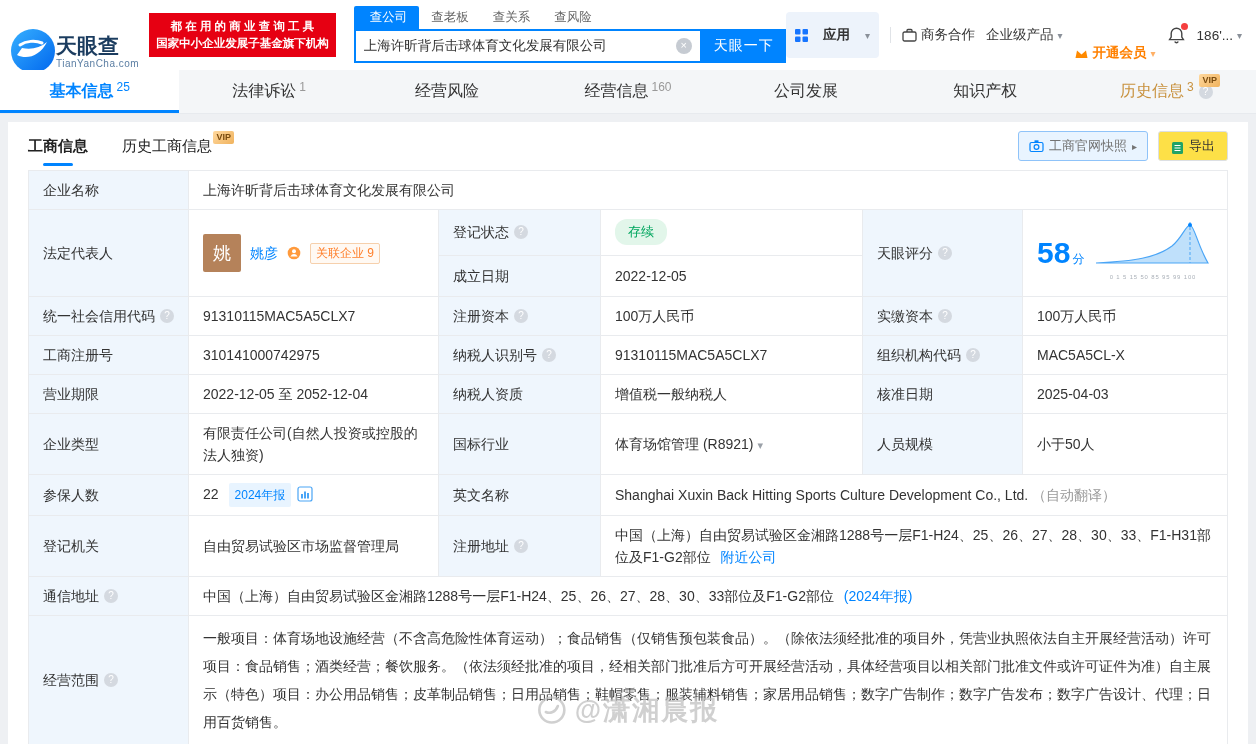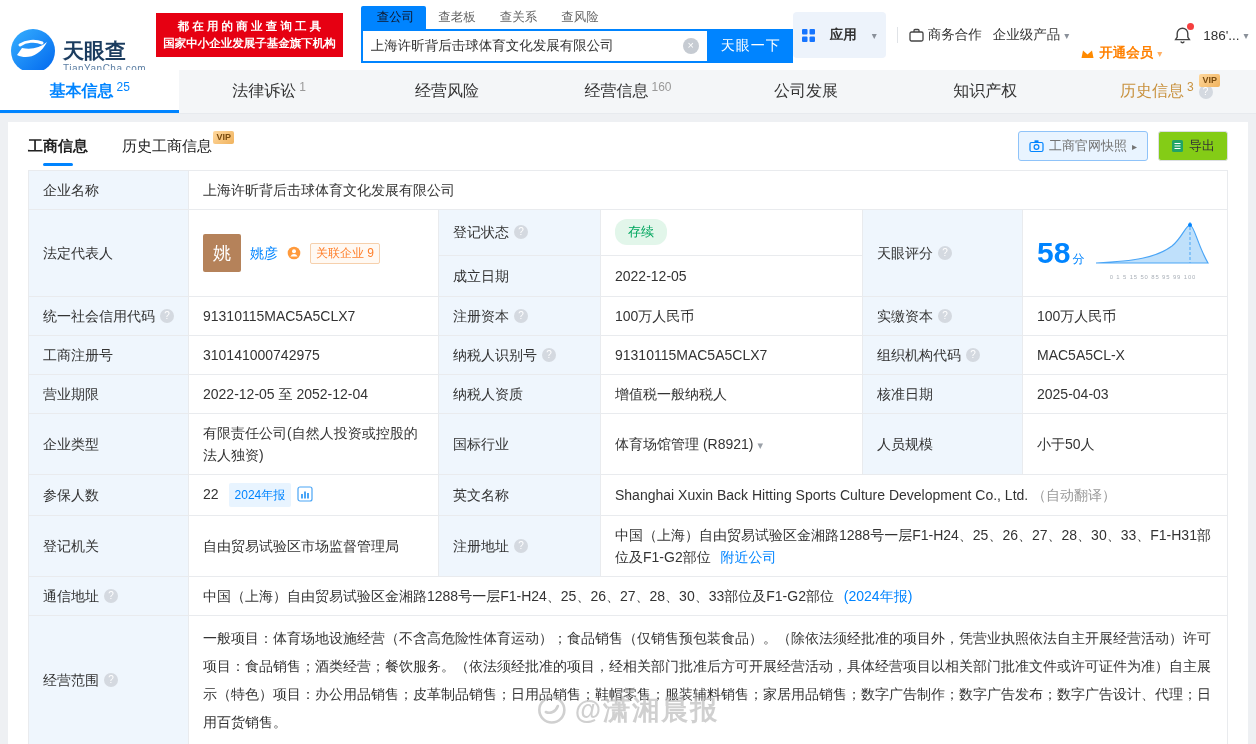--- a/index.html
+++ b/index.html
@@ -4,30 +4,30 @@
 <style>
   * { margin:0; padding:0; box-sizing:border-box; }
   html,body { width:1256px; height:744px; overflow:hidden; }
   body {
     font-family:"Liberation Sans","DejaVu Sans",sans-serif;
     font-size:14px; color:#333; background:#eef0f3; position:relative;
   }
 
   
   .topbar { height:70px; background:#fff; display:flex; align-items:center; padding:0 10px; position:relative; }
-  .logo { display:flex; align-items:flex-end; gap:7px; flex:0 0 auto;margin-top:32px; }
+  .logo { display:flex; align-items:center; flex:0 0 auto;margin-top:32px; }
   .logo-text-main { font-size:21px; font-weight:bold; color:#1b3c5f; line-height:24px; }
   .logo-text-sub { font-size:10px; color:#5b7ea3; letter-spacing:.5px; }
   .promo { margin-left:10px; background:#e60012; color:#fff; text-align:center; padding:5px 7px; flex:0 0 auto; }
   .promo div { font-size:11.5px; line-height:17px; font-weight:bold; white-space:nowrap; }
 
   .search-area { margin-left:18px; flex:0 0 auto; }
   .search-tabs { display:flex; height:22px; align-items:flex-end; }
   .stab { font-size:12.5px; color:#666; padding:3px 12px; cursor:pointer; white-space:nowrap; }
-  .stab.active { background:#0084ff; color:#0f172a; border-radius:2px 2px 0 0;padding-left:16px; }
+  .stab.active { background:#0084ff; color:#ffffff; border-radius:2px 2px 0 0;padding-left:16px; }
   .search-row { display:flex; }
   .sbox { width:348px; height:34px; border:2px solid #0084ff; background:#fff; display:flex; align-items:center; padding:0 8px; }
   .sbox input { border:none; outline:none; flex:1; font-size:13.5px; color:#333; font-family:inherit; background:transparent; }
   .clear-btn { width:16px; height:16px; border-radius:50%; background:#c6cbd2; color:#fff; font-size:11px; line-height:15px; text-align:center; cursor:pointer; flex:0 0 auto; }
   .sbtn { width:84px; height:34px; background:#0084ff; color:#fff; border:none; font-size:14px; font-family:inherit; letter-spacing:1px; cursor:pointer; }
 
   .topnav { margin-left:auto; display:flex; align-items:center; gap:11px; font-size:13.5px; color:#333; white-space:nowrap; padding-right:4px; }
   .app-chip { background:#edf3fb; border-radius:4px; padding:14px 9px; display:flex; align-items:center; gap:15px; font-weight:bold; cursor:pointer; }
   .caret { font-size:10px; color:#8a9099; }
   .vdiv { width:1px; height:16px; background:#e0e3e7; }
@@ -52,21 +52,21 @@
 
   
   .card { background:#fff; margin:8px 8px 0; padding:0 20px 10px; }
   .subtab-row { display:flex; align-items:center; height:48px; }
   .subtab { font-size:15px; color:#222; margin-right:34px; position:relative; padding:14px 0; cursor:pointer; }
   .subtab.active { font-weight:bold; }
   .subtab.active::after { content:""; position:absolute; left:50%; transform:translateX(-50%); bottom:4px; width:30px; height:3px; border-radius:2px; background:#0084ff; }
   .subtab .vip-tag { position:absolute; top:8px; right:-22px; }
   .toolbar-right { margin-left:auto; display:flex; gap:10px; }
   .btn-snapshot { display:flex; align-items:center; gap:5px; border:1px solid #8fc3f9; background:#e9f4ff; color:#737373; font-size:13px; padding:5px 10px; border-radius:3px; cursor:pointer; font-family:inherit; }
-  .btn-export { display:flex; align-items:center; gap:5px; border:1px solid #dcdfe3; background:#84cc16; color:#333; font-size:13px; padding:5px 12px; border-radius:3px; cursor:pointer; font-family:inherit; }
+  .btn-export { display:flex; align-items:flex-end; gap:5px; border:1px solid #dcdfe3; background:#fde047; color:#333; font-size:13px; padding:5px 12px; border-radius:3px; cursor:pointer; font-family:inherit; }
   .arrow-r { font-size:10px; }
 
   
   table.info { width:100%; border-collapse:collapse; table-layout:fixed; }
   table.info td { border:1px solid #e9ebee; padding:8px 14px; line-height:22px; font-size:14px; vertical-align:middle; word-break:break-all; }
   td.lbl { background:#eff6fd; color:#333; }
   .lbl-row { display:flex; align-items:center; }
   .link { color:#0084ff; cursor:pointer; }
   .gray { color:#999; }
   .chev { color:#9aa0a8; font-size:11px; margin-left:4px; cursor:pointer; }

